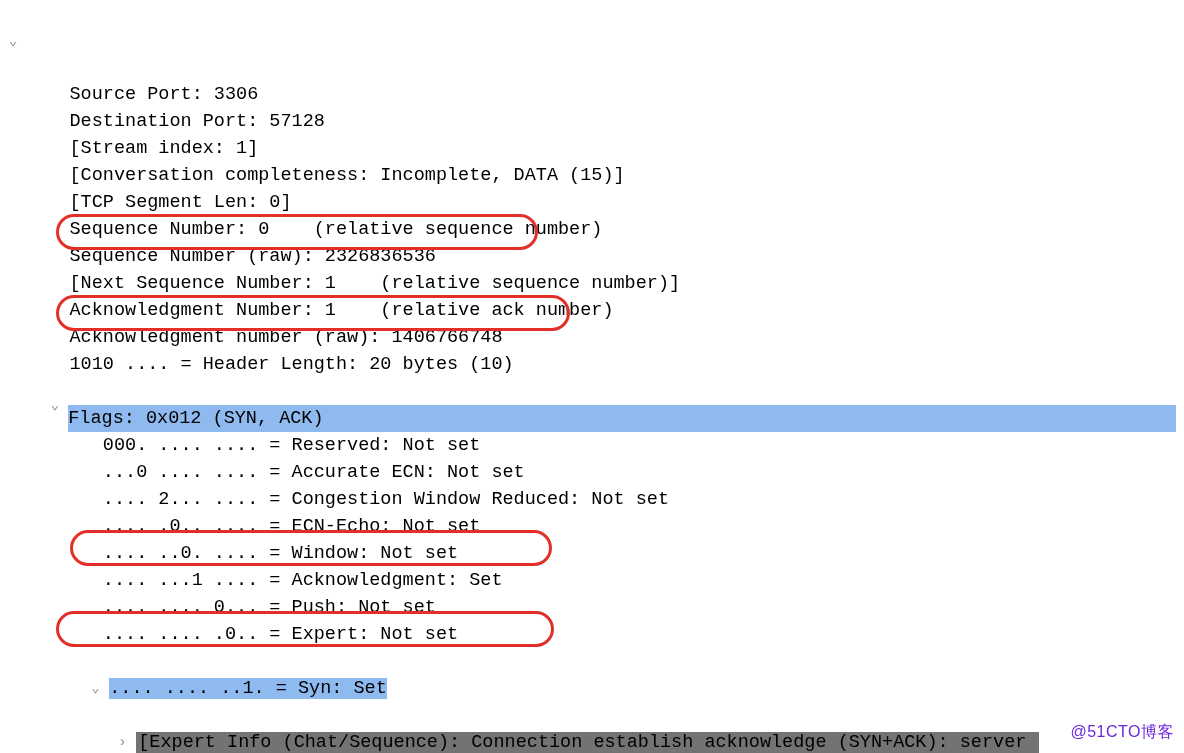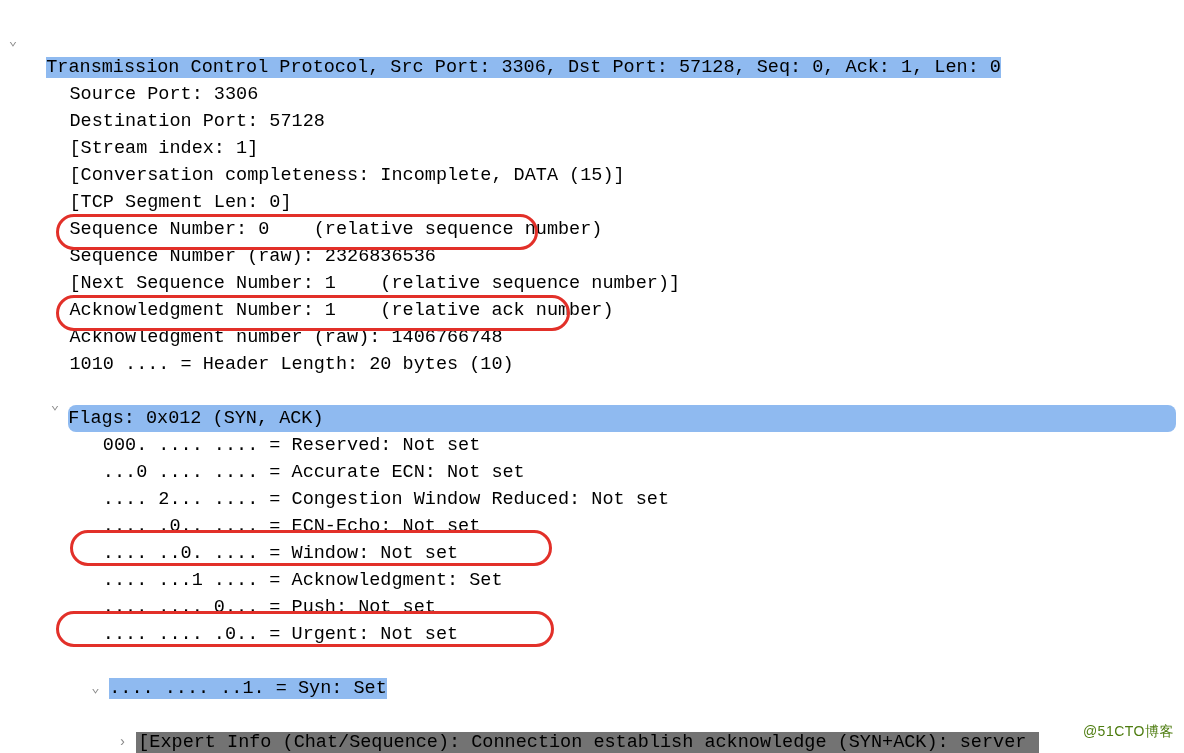--- a/index.html
+++ b/index.html
@@ -48,58 +48,58 @@
   .circle{
     position:absolute;
     border:3px solid #e23029;
     border-radius:18px;
     pointer-events:none;
   }
   .watermark{
     position:absolute;
     right:10px;
     bottom:8px;
-    color:#4d7c0f;
-    font-size:14px;
+    color:#6d28d9;
+    font-size:16px;
     font-family:sans-serif;
     letter-spacing:.5px;
   }
 </style>
 </head>
 <body>
 
 <div class="row" style="margin-left:0;">
   <span class="toggle" style="left:4px;">⌄</span>
-  <span style="display:inline-block;width:18px;"></span><span class="sel">Transmission Control Protocol, Src Port: 3306, Dst Port: 57128, Seq: 0, Ack: 1, Len: 0</span>
+  <span style="display:inline-block;width:18px;"></span>
 </div>
 
 <div class="row">     <span>Source Port: 3306</span></div>
 <div class="row">     <span>Destination Port: 57128</span></div>
 <div class="row">     <span>[Stream index: 1]</span></div>
 <div class="row">     <span>[Conversation completeness: Incomplete, DATA (15)]</span></div>
 <div class="row">     <span>[TCP Segment Len: 0]</span></div>
 <div class="row">     <span>Sequence Number: 0    (relative sequence number)</span></div>
 <div class="row">     <span>Sequence Number (raw): 2326836536</span></div>
 <div class="row">     <span>[Next Sequence Number: 1    (relative sequence number)]</span></div>
 <div class="row">     <span>Acknowledgment Number: 1    (relative ack number)</span></div>
 <div class="row">     <span>Acknowledgment number (raw): 1406766748</span></div>
 <div class="row">     <span>1010 .... = Header Length: 20 bytes (10)</span></div>
 
 <div class="row">
-  <span style="display:inline-block;width:32px;"></span><span class="toggle" style="left:38px;">⌄</span><span class="sel" style="display:inline-block;width:1108px;border-radius:8px;">Flags: 0x012 (SYN, ACK)</span>
+  <span style="display:inline-block;width:32px;"></span><span class="toggle" style="left:38px;">⌄</span><span class="sel" style="display:inline-block;width:1108px;">Flags: 0x012 (SYN, ACK)</span>
 </div>
 
 <div class="row">        <span>000. .... .... = Reserved: Not set</span></div>
 <div class="row">        <span>...0 .... .... = Accurate ECN: Not set</span></div>
 <div class="row">        <span>.... 2... .... = Congestion Window Reduced: Not set</span></div>
 <div class="row">        <span>.... .0.. .... = ECN-Echo: Not set</span></div>
 <div class="row">        <span>.... ..0. .... = Window: Not set</span></div>
 <div class="row">        <span>.... ...1 .... = Acknowledgment: Set</span></div>
 <div class="row">        <span>.... .... 0... = Push: Not set</span></div>
-<div class="row">        <span>.... .... .0.. = Urgent: Not set</span></div>
+<div class="row">        <span>.... .... .0.. = Expert: Not set</span></div>
 
 <div class="row">
   <span style="display:inline-block;width:55px;"></span><span class="sub-toggle">⌄</span><span class="sel">.... .... ..1. = Syn: Set</span>
 </div>
 
 <div class="row">
   <span style="display:inline-block;width:82px;"></span><span class="sub-toggle">›</span><span class="expert">[Expert Info (Chat/Sequence): Connection establish acknowledge (SYN+ACK): server </span>
 </div>
 
 <div class="circle" style="left:56px; top:214px; width:476px; height:30px;"></div>

